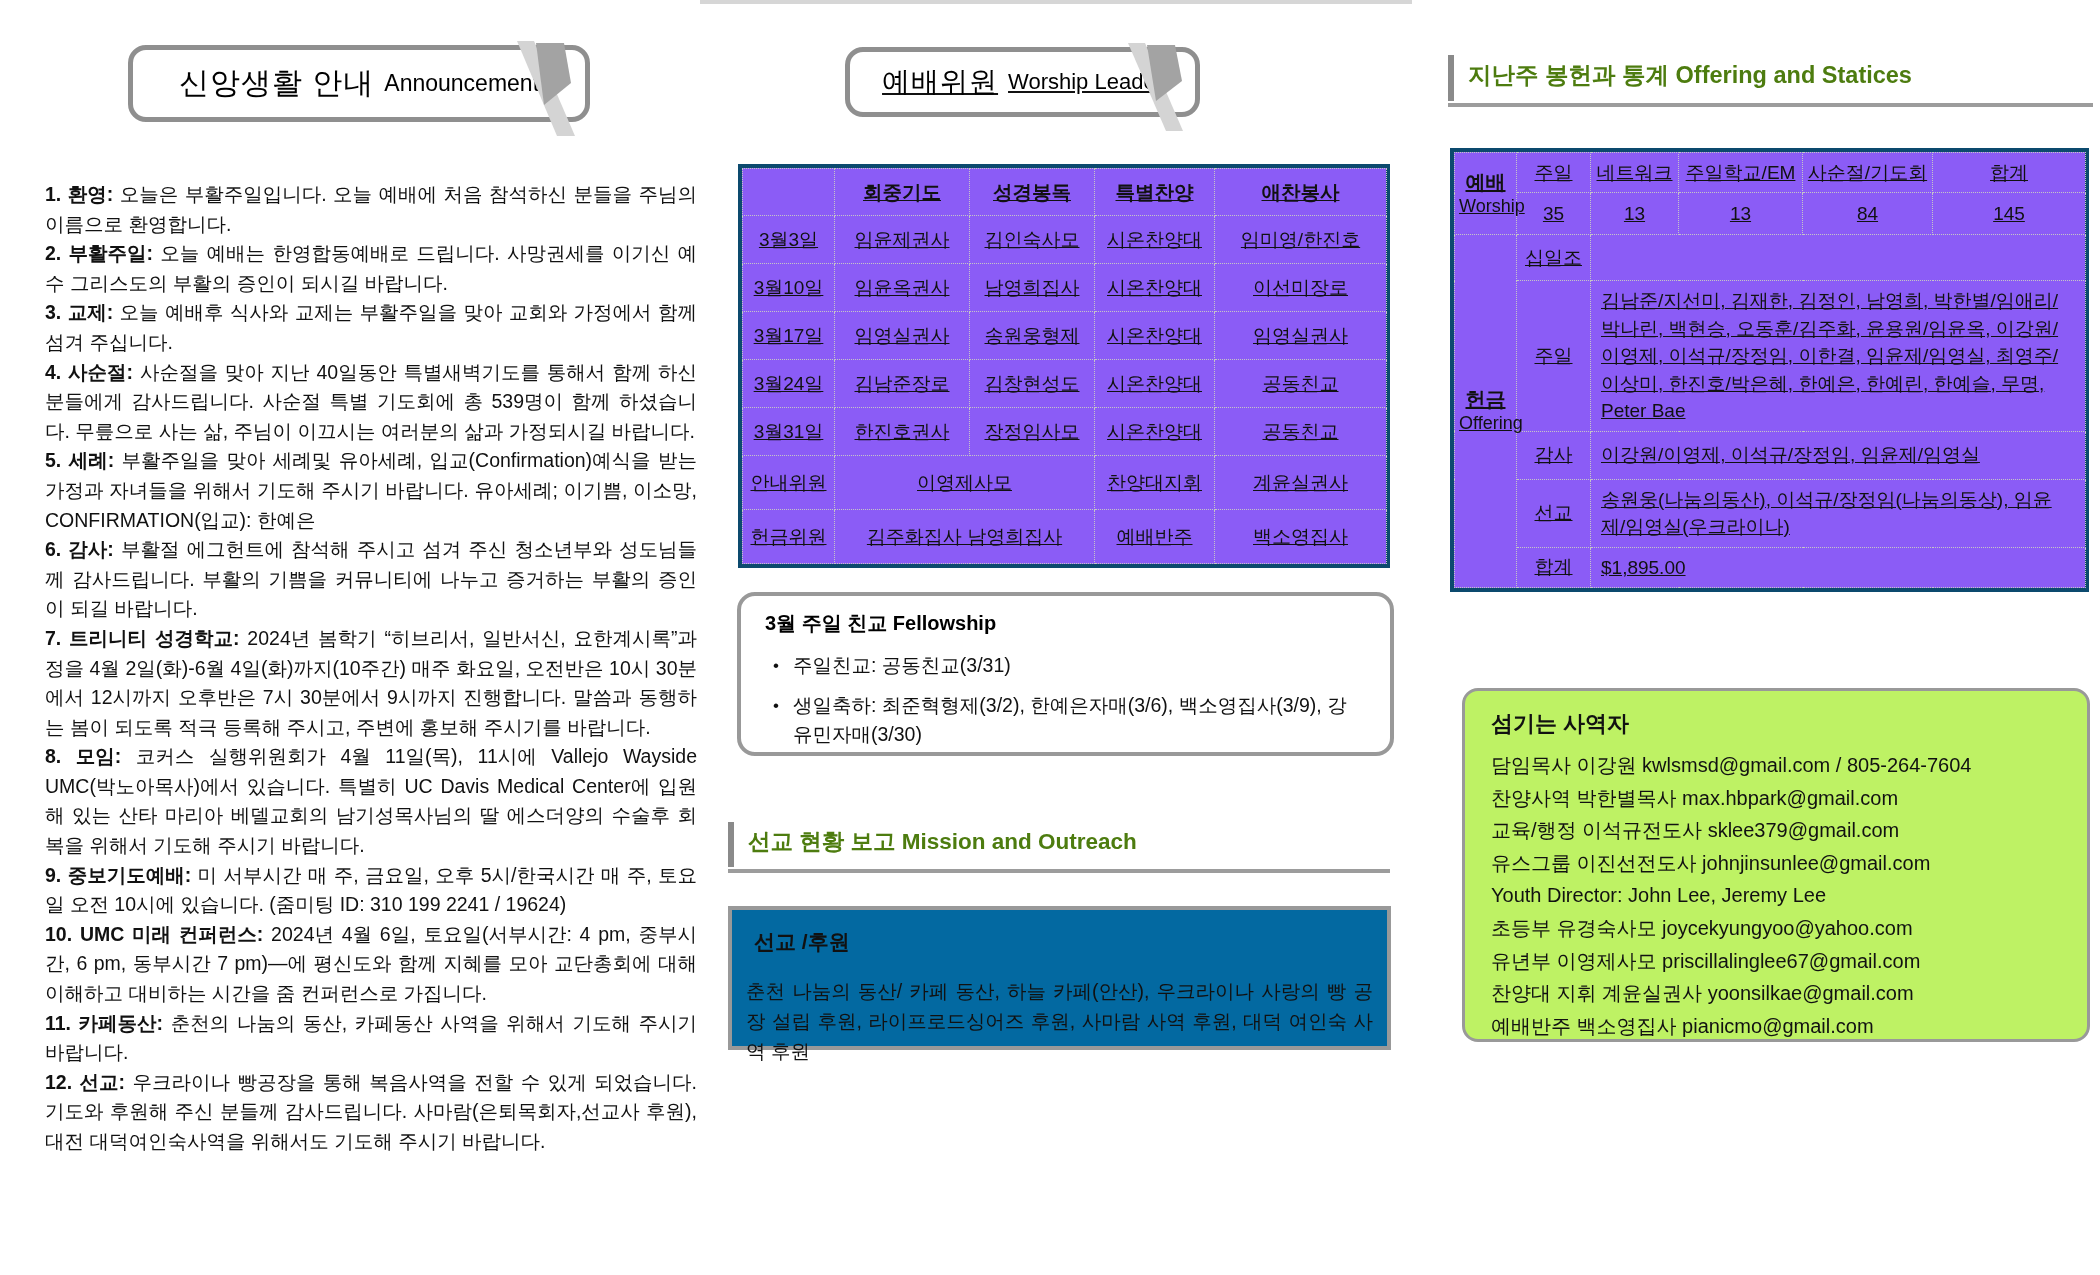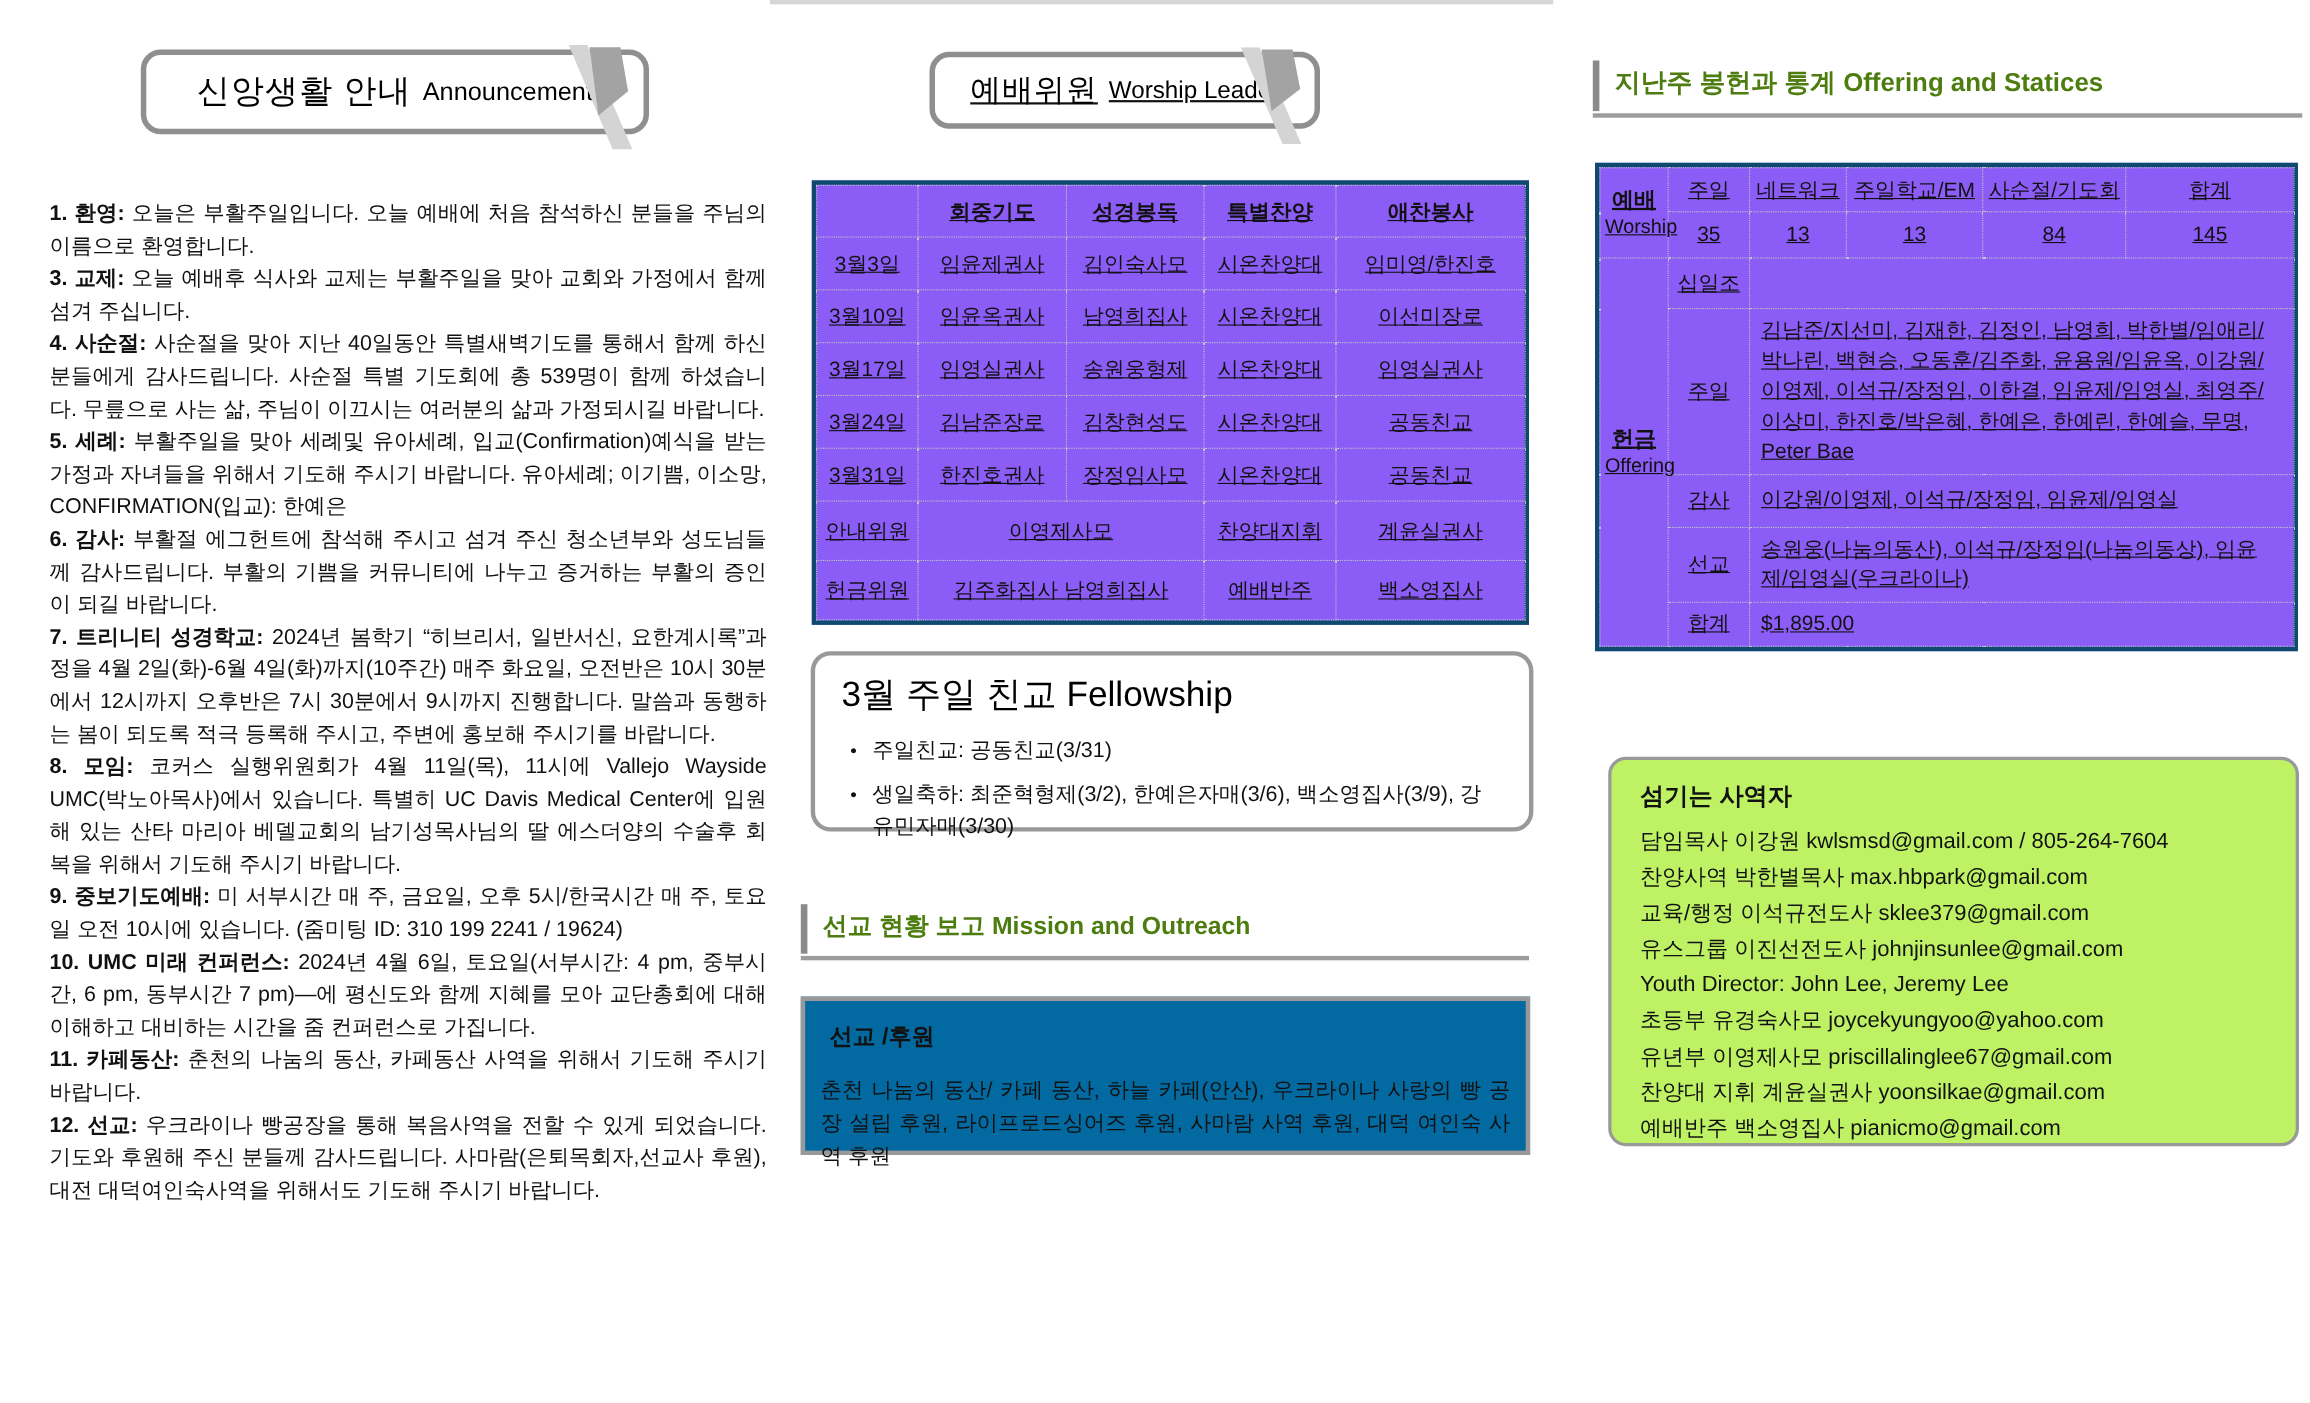--- a/index.html
+++ b/index.html
@@ -43,21 +43,21 @@
   
   .sec-hdr { position:absolute; }
   .sec-hdr .t { border-left:6px solid #8a8a8a; padding:4px 0 10px 14px; font-weight:bold; font-size:22.5px; color:#4d7c0f; }
   .sec-hdr .u { height:4px; background:#9c9c9c; margin-top:2px; }
 
   
   .fellow {
     position:absolute; left:737px; top:592px; width:601px; height:128px;
     border:4px solid #999; border-radius:18px; background:#fff; padding:14px 24px;
   }
-  .fellow .t { font-size:32px; color:#000; margin-bottom:14px; }
+  .fellow .t { font-size:20px; color:#000; margin-bottom:14px;font-weight:bold; }
   .fellow ul { list-style:none; margin:0; padding:0; }
   .fellow li { position:relative; padding-left:28px; font-size:19.5px; line-height:29.5px; margin-bottom:10px; }
   .fellow li .blt { position:absolute; left:8px; top:0; font-size:17px; }
 
   
   .support { position:absolute; left:728px; top:906px; width:627px; height:108px; border:4px solid #999; background:#0369a1; padding:14px 14px; }
   .support .t { font-weight:bold; font-size:21px; margin:4px 0 20px 8px; }
   .support .x { font-size:19.5px; line-height:30px; text-align:justify; }
 
   
@@ -79,20 +79,21 @@
   <span class="ko">신앙생활 안내</span>
   <span class="en">Announcement</span>
   <svg class="ribbon" width="462" height="95" viewBox="0 0 462 95">
     <polygon points="394,0 411,0 452,95 434,95" fill="#d4d4d4"></polygon>
     <polygon points="413,2 441,2 448,42 421,64" fill="#a3a3a3"></polygon>
   </svg>
 </div>
 
 <div class="ann">
   <p><b>1. 환영:</b><span> 오늘은 부활주일입니다. 오늘 예배에 처음 참석하신 분들을 주님의 이름으로 환영합니다.</span></p>
+  <p><b>2. 부활주일:</b><span> 오늘 예배는 한영합동예배로 드립니다. 사망권세를 이기신 예수 그리스도의 부활의 증인이 되시길 바랍니다.</span></p>
   <p><b>3. 교제:</b><span> 오늘 예배후 식사와 교제는 부활주일을 맞아 교회와 가정에서 함께 섬겨 주십니다.</span></p>
   <p><b>4. 사순절:</b><span> 사순절을 맞아 지난 40일동안 특별새벽기도를 통해서 함께 하신 분들에게 감사드립니다. 사순절 특별 기도회에 총 539명이 함께 하셨습니다. 무릎으로 사는 삶, 주님이 이끄시는 여러분의 삶과 가정되시길 바랍니다.</span></p>
   <p><b>5. 세례:</b><span> 부활주일을 맞아 세례및 유아세례, 입교(Confirmation)예식을 받는 가정과 자녀들을 위해서 기도해 주시기 바랍니다. 유아세례; 이기쁨, 이소망, CONFIRMATION(입교): 한예은</span></p>
   <p><b>6. 감사:</b><span> 부활절 에그헌트에 참석해 주시고 섬겨 주신 청소년부와 성도님들께 감사드립니다. 부활의 기쁨을 커뮤니티에 나누고 증거하는 부활의 증인이 되길 바랍니다.</span></p>
   <p><b>7. 트리니티 성경학교:</b><span> 2024년 봄학기 “히브리서, 일반서신, 요한계시록”과정을 4월 2일(화)-6월 4일(화)까지(10주간) 매주 화요일, 오전반은 10시 30분에서 12시까지 오후반은 7시 30분에서 9시까지 진행합니다. 말씀과 동행하는 봄이 되도록 적극 등록해 주시고, 주변에 홍보해 주시기를 바랍니다.</span></p>
   <p><b>8. 모임:</b><span> 코커스 실행위원회가 4월 11일(목), 11시에 Vallejo Wayside UMC(박노아목사)에서 있습니다. 특별히 UC Davis Medical Center에 입원해 있는 산타 마리아 베델교회의 남기성목사님의 딸 에스더양의 수술후 회복을 위해서 기도해 주시기 바랍니다.</span></p>
   <p><b>9. 중보기도예배:</b><span> 미 서부시간 매 주, 금요일, 오후 5시/한국시간 매 주, 토요일 오전 10시에 있습니다. (줌미팅 ID: 310 199 2241 / 19624)</span></p>
   <p><b>10. UMC 미래 컨퍼런스:</b><span> 2024년 4월 6일, 토요일(서부시간: 4 pm, 중부시간, 6 pm, 동부시간  7 pm)—에 평신도와 함께 지혜를 모아 교단총회에 대해 이해하고 대비하는 시간을 줌 컨퍼런스로 가집니다.</span></p>
   <p><b>11. 카페동산:</b><span> 춘천의 나눔의 동산, 카페동산 사역을 위해서 기도해 주시기 바랍니다.</span></p>
   <p><b>12. 선교:</b><span> 우크라이나 빵공장을 통해 복음사역을 전할 수 있게 되었습니다. 기도와 후원해 주신 분들께 감사드립니다. 사마람(은퇴목회자,선교사 후원), 대전 대덕여인숙사역을 위해서도 기도해 주시기 바랍니다.</span></p>

